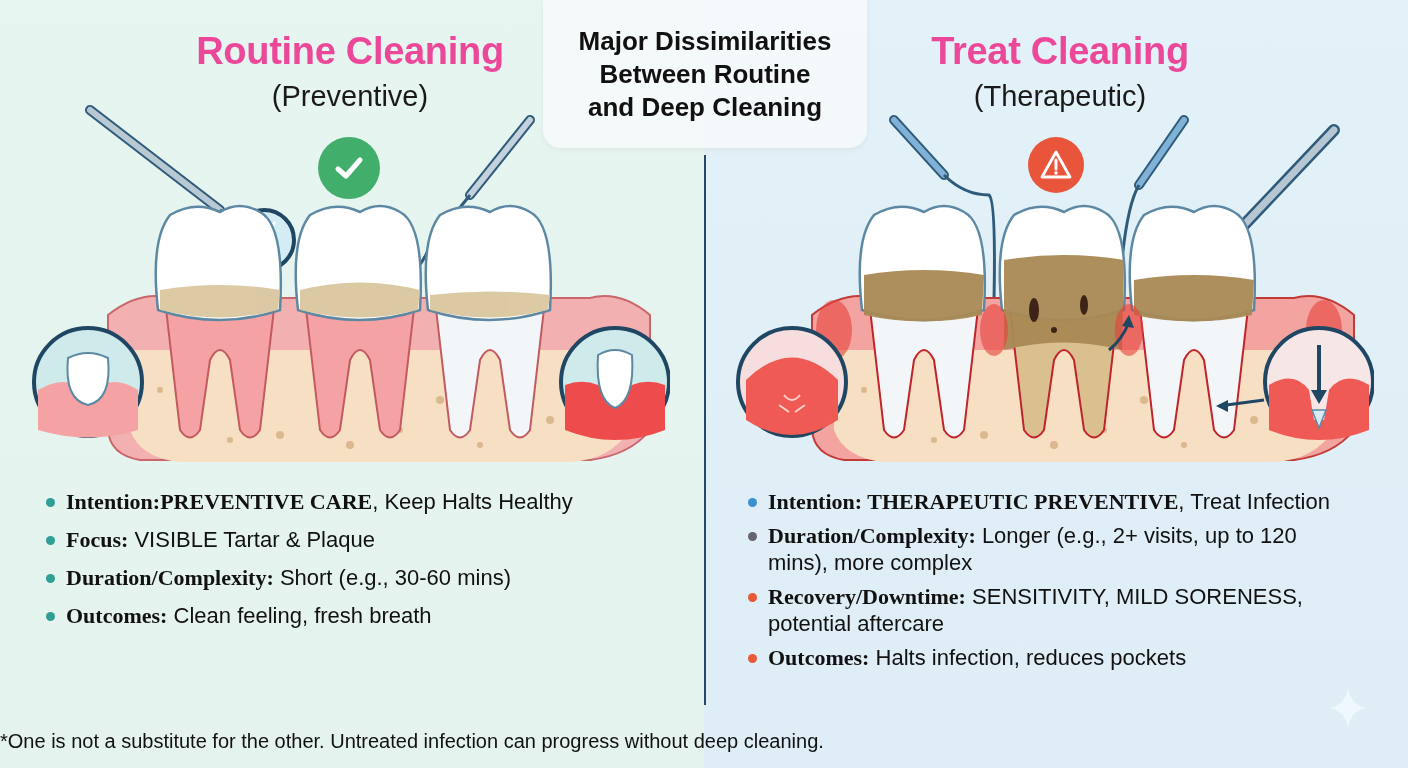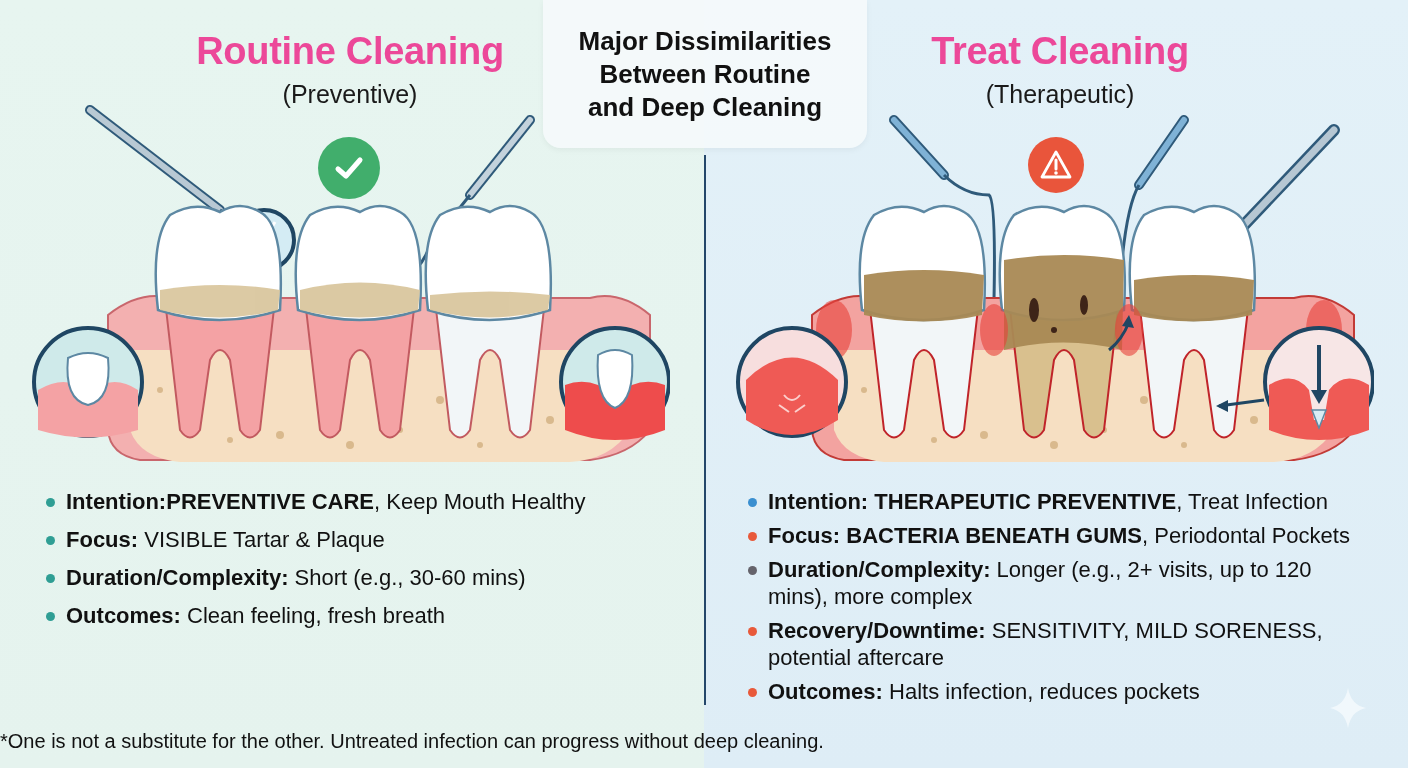--- a/index.html
+++ b/index.html
@@ -11,21 +11,21 @@
   }
   .panel { position: absolute; top: 0; height: 768px; }
   .panel-left { left: 0; width: 704px; background: linear-gradient(180deg,#e7f5f0 0%, #e5f3ee 100%); }
   .panel-right { left: 704px; width: 704px; background: linear-gradient(180deg,#e3f1f8 0%, #deedf6 100%); }
 
   .side-title {
     position: absolute; top: 30px; font-weight: 700; font-size: 38px; color: #ec4899;
     letter-spacing: -0.3px; text-align: center;
   }
   .side-sub {
-    position: absolute; top: 80px; font-size: 25px; color: #1a1a1a; text-align: center;
+    position: absolute; top: 80px; font-size: 29px; color: #1a1a1a; text-align: center;
   }
   #left-title { left: 180px; width: 340px; }
   #left-sub   { left: 180px; width: 340px; }
   #right-title { left: 900px; width: 320px; }
   #right-sub   { left: 900px; width: 320px; }
 
   .center-box {
     position: absolute; left: 543px; top: 0; width: 324px; height: 148px;
     background: rgba(245, 250, 251, 0.9);
     border-radius: 0 0 18px 18px;
@@ -52,21 +52,21 @@
   #left-list { left: 46px; top: 488px; width: 640px; }
   #right-list { left: 748px; top: 488px; width: 640px; }
   .list li {
     position: relative; padding-left: 20px; font-size: 22px; color: #111; line-height: 27px;
     margin-bottom: 11px;
   }
   #right-list li { margin-bottom: 7px; }
   .list li .dot {
     position: absolute; left: 0; top: 10px; width: 9px; height: 9px; border-radius: 50%;
   }
-  .list li b { font-weight: 700; }
+  .list li b { font-weight: 700; font-family: Liberation Serif, serif; }
 
   .footnote {
     position: absolute; left: 0; top: 730px; width: 1408px; text-align: left;
     font-size: 20px; color: #111;
   }
   .sparkle { position: absolute; left: 1328px; top: 686px; width: 40px; height: 44px; }
 </style>
 </head>
 <body>
 
@@ -234,29 +234,28 @@
 </div>
 <div class="badge" id="alert-badge">
   <svg width="34" height="32" viewBox="0 0 34 32">
       <path d="M17 3 L31 28 L3 28 Z" fill="none" stroke="#fff" stroke-width="2.8" stroke-linejoin="round"></path>
       <line x1="17" y1="11" x2="17" y2="20" stroke="#fff" stroke-width="3" stroke-linecap="round"></line>
       <circle cx="17" cy="24" r="1.8" fill="#fff"></circle>
     </svg>
 </div>
 
 <ul class="list" id="left-list">
-  <li><span class="dot" style="background:#2f9e94"></span><b>Intention:</b><b>PREVENTIVE CARE</b><span>, Keep Mouth Healthy</span></li>
+  <li><span class="dot" style="background:#2f9e94"></span><b>Intention:</b><b>PREVENTIVE CARE</b><span>, Keep Halts Healthy</span></li>
   <li><span class="dot" style="background:#2f9e94"></span><b>Focus:</b><span> VISIBLE Tartar &amp; Plaque</span></li>
   <li><span class="dot" style="background:#2f9e94"></span><b>Duration/Complexity:</b><span> Short (e.g., 30-60 mins)</span></li>
   <li><span class="dot" style="background:#2f9e94"></span><b>Outcomes:</b><span> Clean feeling, fresh breath</span></li>
 </ul>
 
 <ul class="list" id="right-list">
   <li><span class="dot" style="background:#3a8fd0"></span><b>Intention:</b><b> THERAPEUTIC PREVENTIVE</b><span>, Treat Infection</span></li>
-  <li><span class="dot" style="background:#e8593a"></span><b>Focus:</b><b> BACTERIA BENEATH GUMS</b><span>, Periodontal Pockets</span></li>
   <li style="width:600px"><span class="dot" style="background:#65636b"></span><b>Duration/Complexity:</b><span> Longer (e.g., 2+ visits, up to 120 mins), more complex</span></li>
   <li style="width:620px"><span class="dot" style="background:#e8593a"></span><b>Recovery/Downtime:</b><span> SENSITIVITY, MILD SORENESS, potential aftercare</span></li>
   <li><span class="dot" style="background:#e8593a"></span><b>Outcomes:</b><span> Halts infection, reduces pockets</span></li>
 </ul>
 
 <div class="footnote">*One is not a substitute for the other. Untreated infection can progress without deep cleaning.</div>
 
 <svg class="sparkle" viewBox="0 0 40 44">
   <path d="M20 2 Q23 19 38 22 Q23 25 20 42 Q17 25 2 22 Q17 19 20 2 Z" fill="#f1f8fc"></path>
 </svg>

